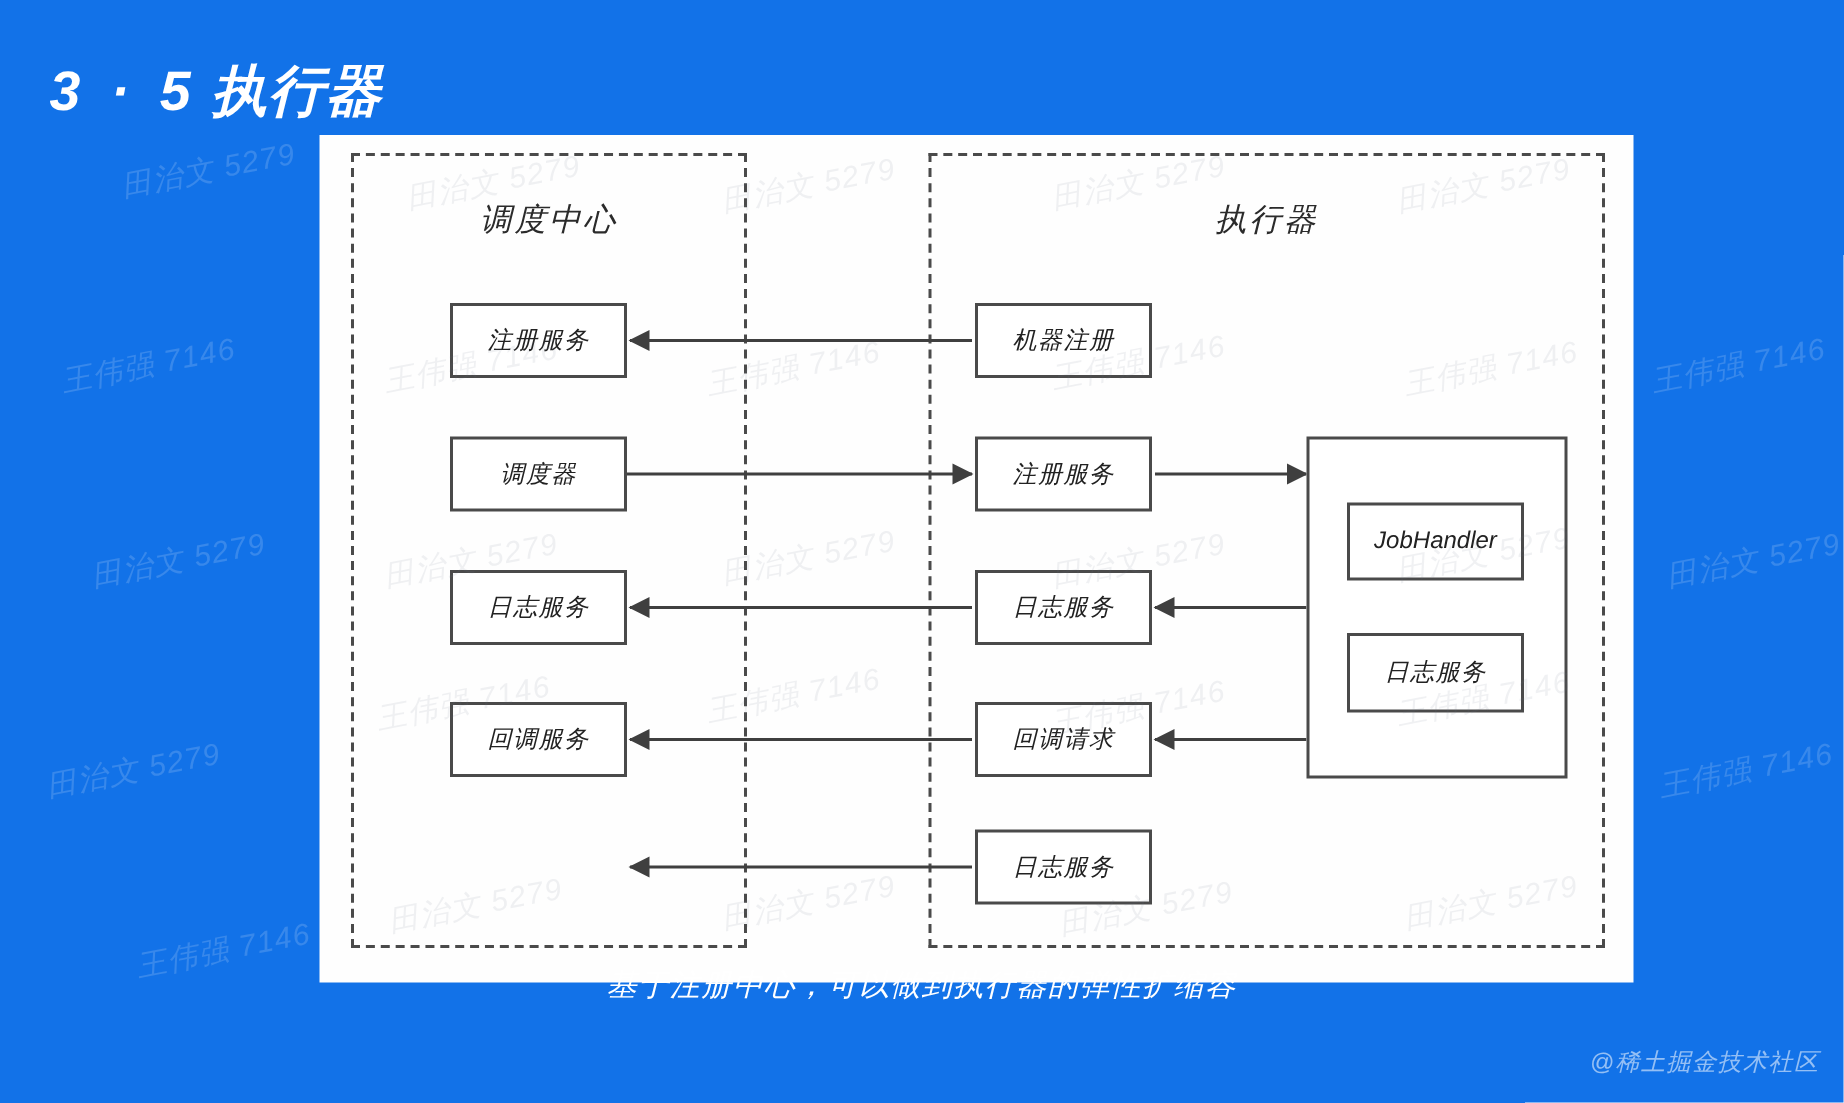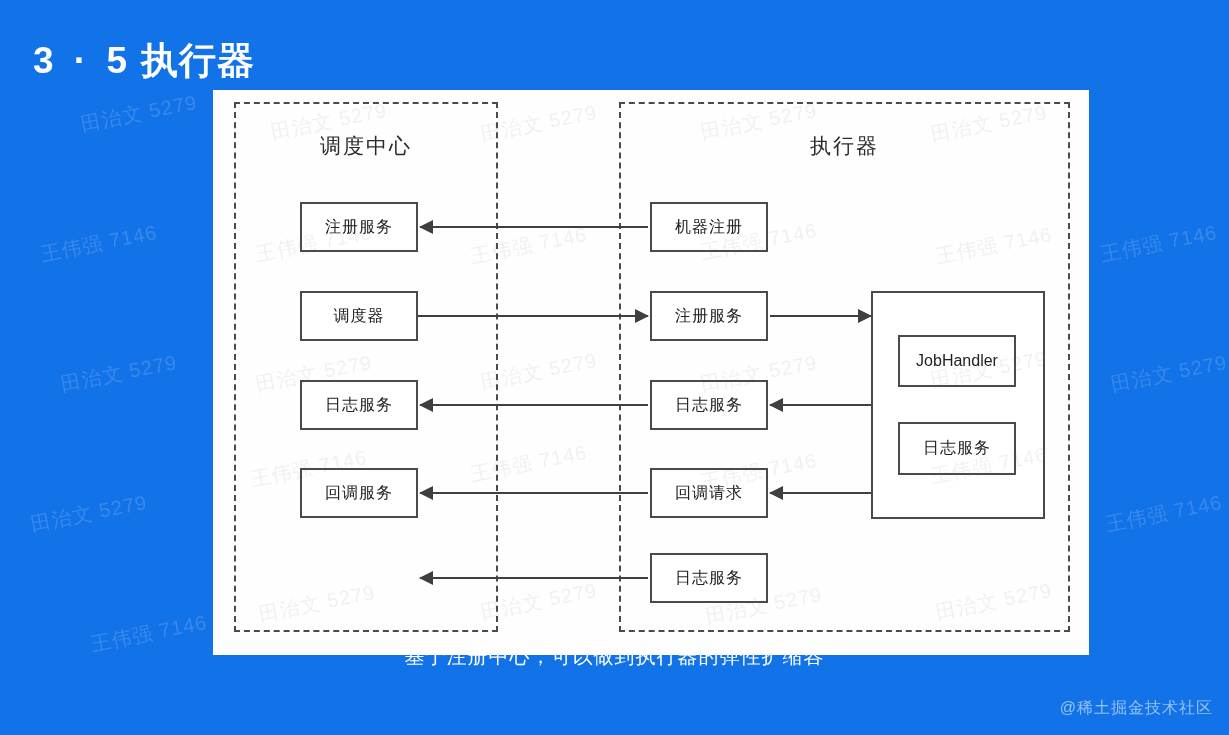--- a/index.html
+++ b/index.html
@@ -11,20 +11,21 @@
     height: 735px;
     overflow: hidden;
     font-family: "Liberation Sans", "DejaVu Sans", sans-serif;
   }
   #slide {
     position: relative;
     width: 1229px;
     height: 735px;
     background: #1272E8;
     overflow: hidden;
+    font-style: italic;
   }
 
   
   .wm-layer {
     position: absolute;
     inset: 0;
     pointer-events: none;
     z-index: 3;
   }
   .wm {

